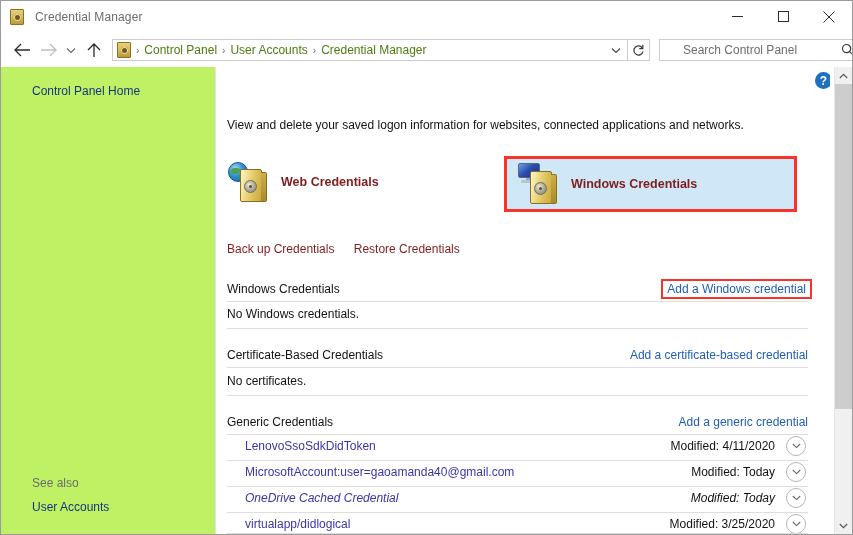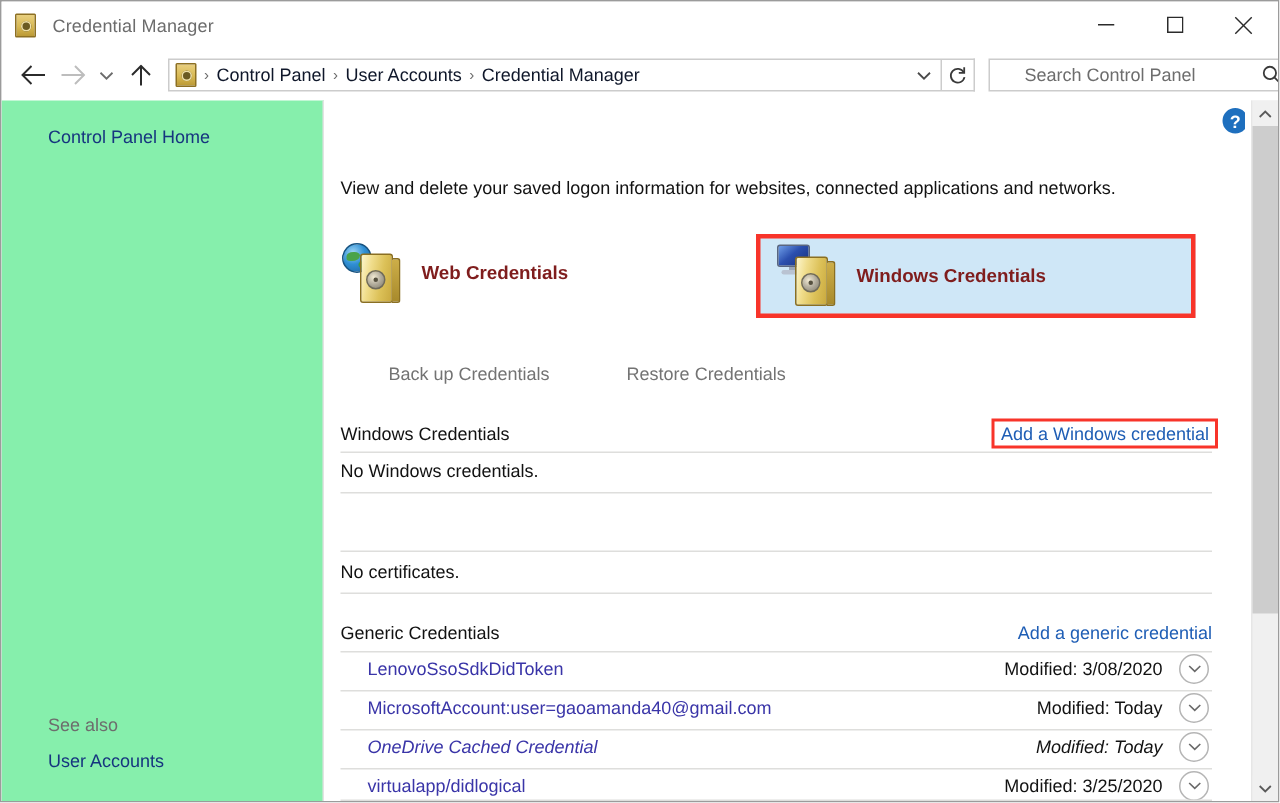--- a/index.html
+++ b/index.html
@@ -124,21 +124,21 @@
   .crumbs {
     display: flex;
     align-items: center;
     font-size: 12px;
     color: #111111;
     overflow: hidden;
     white-space: nowrap;
   }
   .crumb {
     padding: 1px 4px;
-    color: #0f172a;
+    color: #4d7c0f;
   }
   .crumb-sep {
     color: #6d6d6d;
     font-size: 10px;
     padding: 0 1px;
   }
   .addr-drop {
     position: absolute;
     right: 2px; top: 0;
     width: 18px; height: 20px;
@@ -184,21 +184,21 @@
     left: 0; top: 66px;
     width: 851px;
     height: 467px;
     background: #ffffff;
   }
   .sidebar {
     position: absolute;
     left: 0; top: 0;
     width: 214px;
     height: 467px;
-    background: #86efac;
+    background: #bef264;
     border-right: 1px solid #e3e3e3;
   }
   .sidebar .cp-home {
     position: absolute;
     left: 31px;
     top: 17px;
     font-size: 12px;
     color: #16357f;
   }
   .sidebar .see-also {
@@ -387,24 +387,23 @@
   }
 
   
   .links-row {
     position: absolute;
     left: 11px;
     top: 175px;
     font-size: 12px;
   }
   .links-row a {
-    color: #737373;
+    color: #7f1d1d;
     text-decoration: none;
     margin-right: 16px;
-    margin-left: 32px;
   }
 
   
   .section-head {
     position: absolute;
     left: 11px;
     width: 581px;
     font-size: 12px;
     color: #121212;
   }
@@ -641,33 +640,37 @@
       </div>
 
       <div class="section-head highlighted" style="top:215px;">
         <span>Windows Credentials</span>
         <span class="action">Add a Windows credential</span>
       </div>
       <div class="rule" style="top:234px;"></div>
       <div class="section-note" style="top:240px;">No Windows credentials.</div>
       <div class="rule" style="top:261px;"></div>
 
+      <div class="section-head" style="top:281px;">
+        <span>Certificate-Based Credentials</span>
+        <span class="action">Add a certificate-based credential</span>
+      </div>
       <div class="rule" style="top:300px;"></div>
       <div class="section-note" style="top:307px;">No certificates.</div>
       <div class="rule" style="top:328px;"></div>
 
       <div class="section-head" style="top:348px;">
         <span>Generic Credentials</span>
         <span class="action">Add a generic credential</span>
       </div>
       <div class="rule" style="top:367px;"></div>
 
       <div class="cred-row" style="top:368px;">
         <span class="cred-name">LenovoSsoSdkDidToken</span>
-        <span class="cred-modified">Modified:  3/08/2020</span>
+        <span class="cred-modified">Modified:  4/11/2020</span>
         <span class="chev-btn">
           <svg width="9" height="6" viewBox="0 0 9 6">
               <path d="M0.8 1 L4.5 4.6 L8.2 1" fill="none" stroke="#6a6a6a" stroke-width="1.1"></path>
             </svg>
         </span>
       </div>
       <div class="rule" style="top:393px;"></div>
 
       <div class="cred-row" style="top:394px;">
         <span class="cred-name">MicrosoftAccount:user=gaoamanda40@gmail.com</span>

